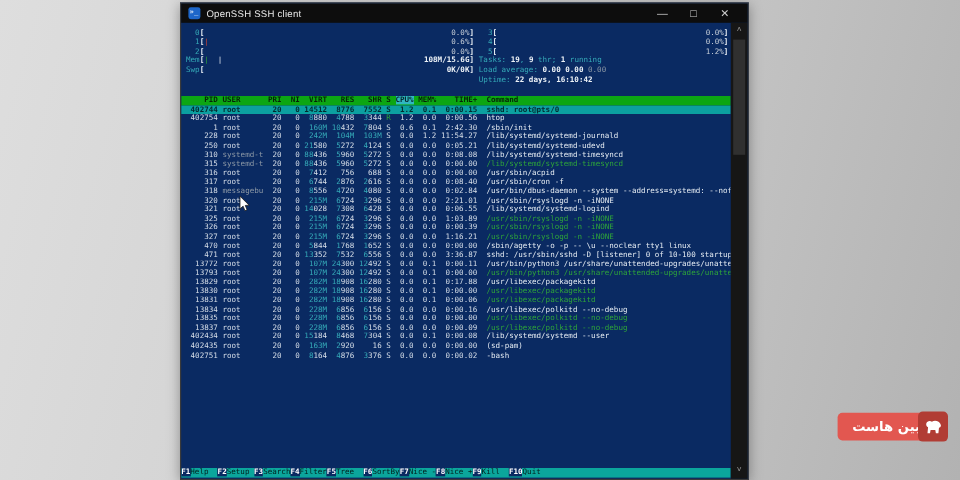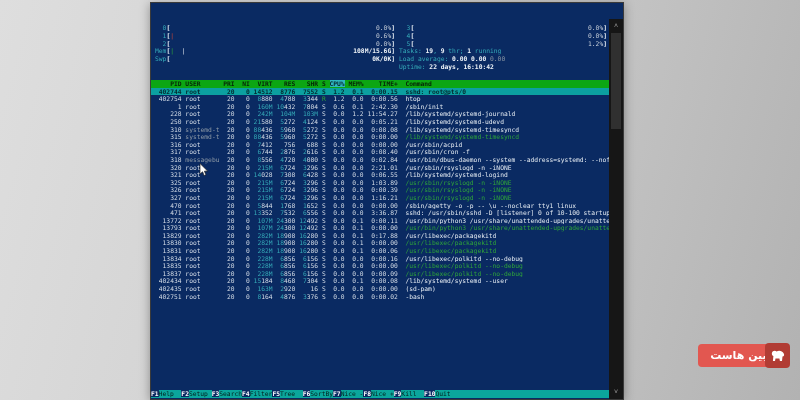--- a/index.html
+++ b/index.html
@@ -82,20 +82,29 @@
   }
   .wm-badge{
     position:absolute;right:-2px;top:-1px;width:25px;height:25px;background:#b13c34;
     border-radius:4px;display:flex;align-items:center;justify-content:center;
   }
 </style>
 </head>
 <body>
 
 <div class="window">
+  <div class="titlebar">
+    <span class="app-icon"></span>
+    <span class="title">OpenSSH SSH client</span>
+    <span class="controls">
+      <span class="ctrl">—</span>
+      <span class="ctrl">□</span>
+      <span class="ctrl">✕</span>
+    </span>
+  </div>
 
   <div class="terminal">
     <div class="meters" id="meters-left">
         <div class="mline"><span class="mlabel">  0</span><span class="mbr">[</span><span class="mfill"></span><span class="mval">0.0%</span><span class="mbr">]</span></div>
         <div class="mline"><span class="mlabel">  1</span><span class="mbr">[</span><span class="mfill"><span class="b-red">|</span></span><span class="mval">0.6%</span><span class="mbr">]</span></div>
         <div class="mline"><span class="mlabel">  2</span><span class="mbr">[</span><span class="mfill"></span><span class="mval">0.0%</span><span class="mbr">]</span></div>
         <div class="mline"><span class="mlabel">Mem</span><span class="mbr">[</span><span class="mfill"><span class="b-green">|</span><span class="b-white">  |</span></span><span class="mval bright">108M/15.6G</span><span class="mbr">]</span></div>
         <div class="mline"><span class="mlabel">Swp</span><span class="mbr">[</span><span class="mfill"></span><span class="mval bright">0K/0K</span><span class="mbr">]</span></div>
       </div>
     <div class="meters-r" id="meters-right">

